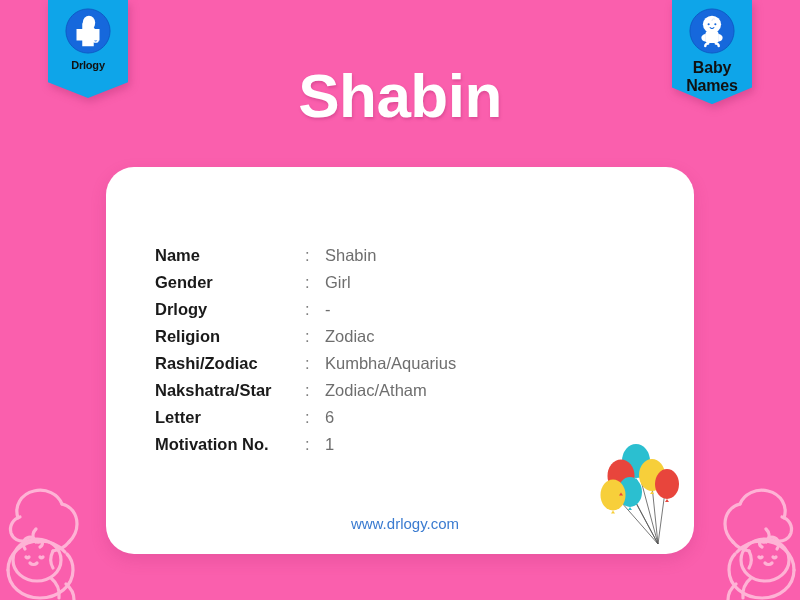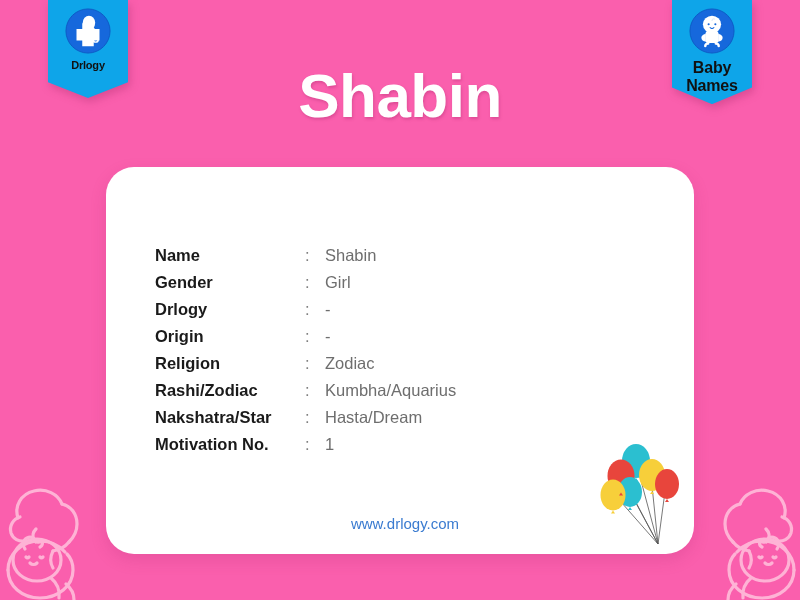--- a/index.html
+++ b/index.html
@@ -240,38 +240,38 @@
           <td class="cell-label">Gender</td>
           <td class="cell-sep">:</td>
           <td class="cell-value">Girl</td>
         </tr>
         <tr>
           <td class="cell-label">Drlogy</td>
           <td class="cell-sep">:</td>
           <td class="cell-value">-</td>
         </tr>
         <tr>
-          <td class="cell-label">Origin</td>
-          <td class="cell-sep">:</td>
-          <td class="cell-value">-</td>
-        </tr>
-        <tr>
           <td class="cell-label">Religion</td>
           <td class="cell-sep">:</td>
           <td class="cell-value">Zodiac</td>
         </tr>
         <tr>
           <td class="cell-label">Rashi/Zodiac</td>
           <td class="cell-sep">:</td>
           <td class="cell-value">Kumbha/Aquarius</td>
         </tr>
         <tr>
           <td class="cell-label">Nakshatra/Star</td>
           <td class="cell-sep">:</td>
-          <td class="cell-value">Hasta/Dream</td>
+          <td class="cell-value">Zodiac/Atham</td>
+        </tr>
+        <tr>
+          <td class="cell-label">Letter</td>
+          <td class="cell-sep">:</td>
+          <td class="cell-value">6</td>
         </tr>
         <tr>
           <td class="cell-label">Motivation No.</td>
           <td class="cell-sep">:</td>
           <td class="cell-value">1</td>
         </tr>
       </tbody>
   </table>
 
   <svg class="balloons" viewBox="0 0 92 120">

